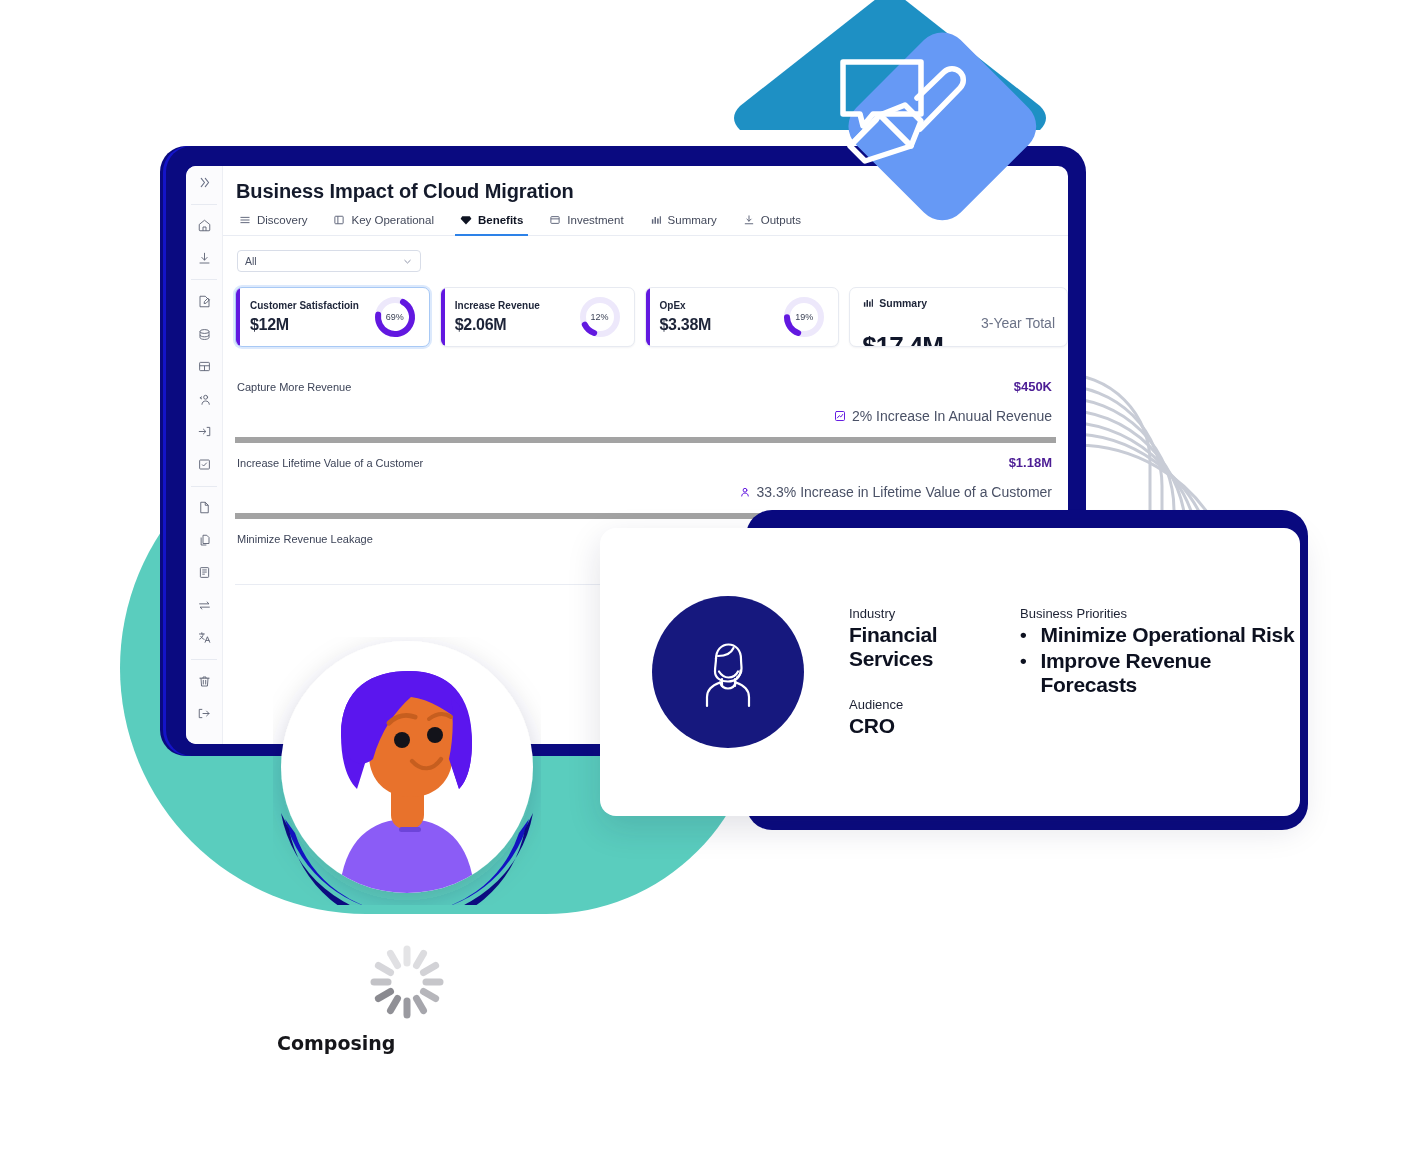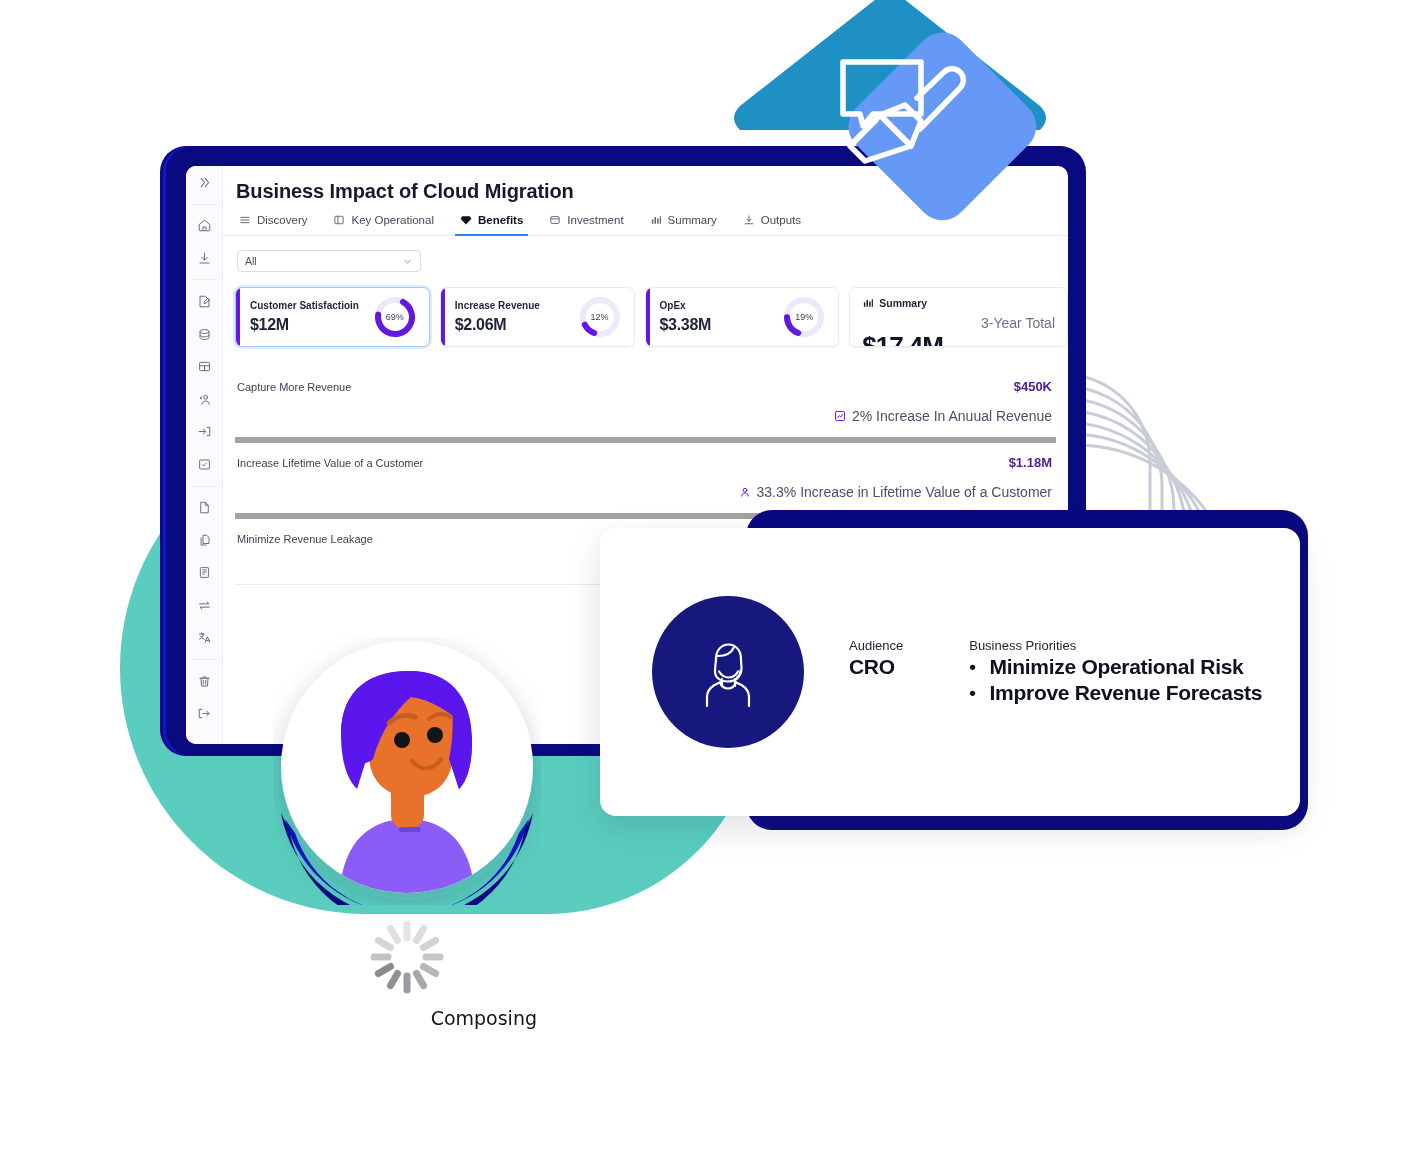--- a/index.html
+++ b/index.html
@@ -166,21 +166,21 @@
     font-size:21px;font-weight:bold;color:#0D1120;line-height:24px;
     display:flex;gap:14px;margin-bottom:2px;letter-spacing:-0.3px;
   }
   .bullets li .dot{font-size:19px;line-height:24px;}
 
   
   .avatar-ring{
     position:absolute;left:273px;top:637px;width:268px;height:268px;z-index:10;
   }
   .composing{
-    position:absolute;left:277px;top:915px;width:260px;text-align:right;z-index:11;
+    position:absolute;left:277px;top:940px;width:260px;text-align:left;z-index:11;font-weight:bold;
   }
   .composing .spinner{display:block;margin:0 auto;}
   .composing .ctext{
     margin-top:8px;font-size:19px;color:#16161a;
     font-family:"DejaVu Sans", sans-serif;
   }
 </style>
 </head>
 <body>
 
@@ -492,20 +492,24 @@
         <path d="M31 29c0 5-1 8-1 13.5 0 6 5 10 13 10s12.5-4.5 12.5-11"></path>
         <path d="M33 27c7 0 13-2.5 15.5-8"></path>
         <path d="M34 42.5c2.5 4 5.5 6 9.5 6s7.5-2 9.5-6"></path>
         <path d="M37 50v7M50 50v7"></path>
         <path d="M22 77v-9c0-7.5 6-12 13-14.5M64 77v-9c0-7.5-6-12-13-14.5"></path>
         <path d="M35 53.5c1.5 4 4.5 6 8 6s6.5-2 8-6"></path>
       </svg>
     </div>
     <div class="fields">
       <div>
+        <div class="pf-group">
+          <div class="pf-label">Industry</div>
+          <div class="pf-value" style="max-width:110px;">Financial Services</div>
+        </div>
         <div>
           <div class="pf-label">Audience</div>
           <div class="pf-value">CRO</div>
         </div>
       </div>
       <div>
         <div class="pf-label">Business Priorities</div>
         <ul class="bullets">
           <li>
               <span class="dot">•</span>

